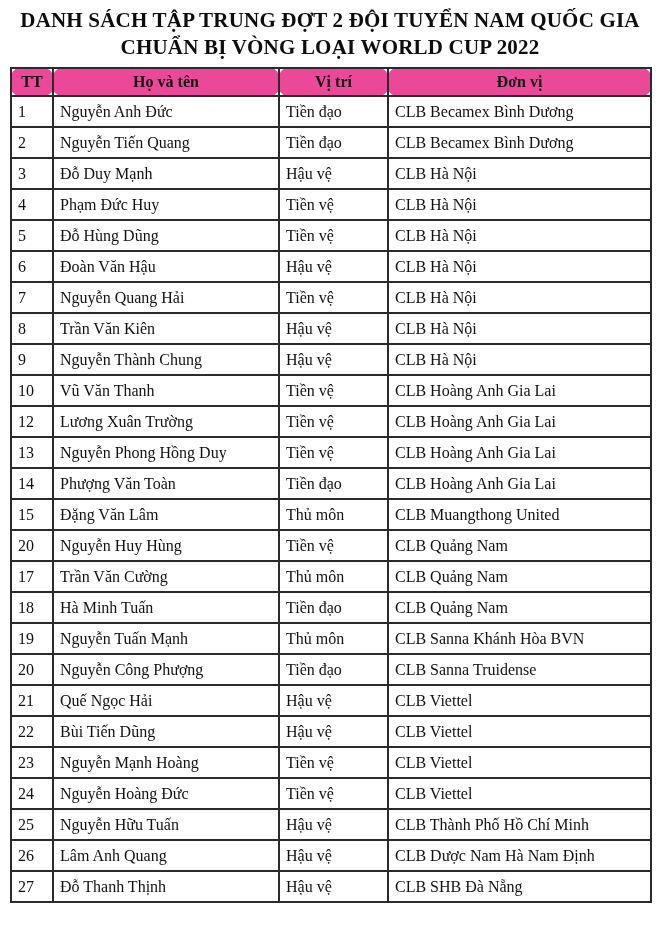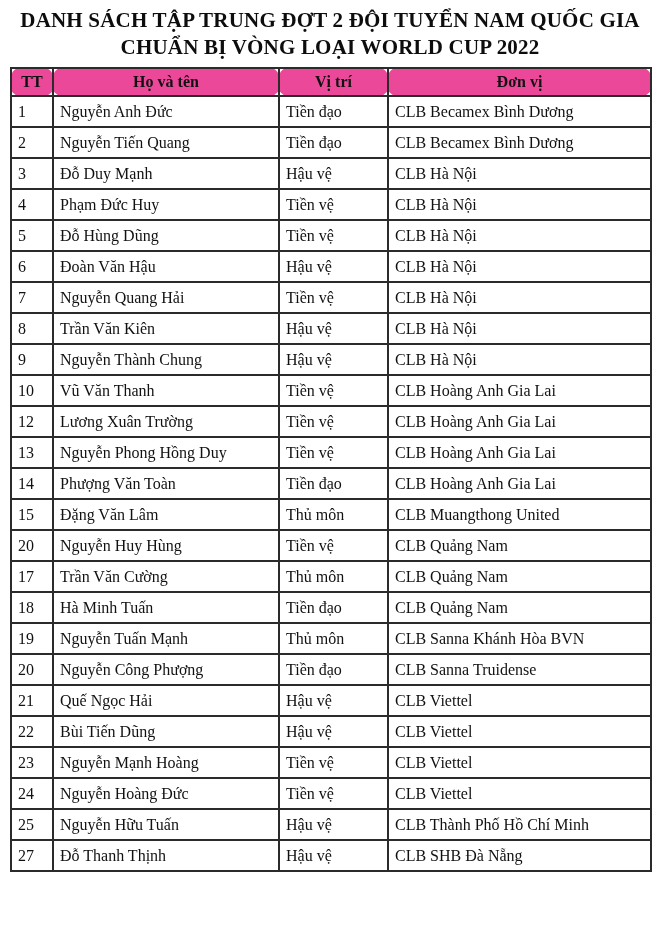--- a/index.html
+++ b/index.html
@@ -227,20 +227,26 @@
           <td class="cell-position">Tiền vệ</td>
           <td class="cell-club">CLB Viettel</td>
         </tr>
         <tr>
           <td class="cell-tt">25</td>
           <td class="cell-name">Nguyễn Hữu Tuấn</td>
           <td class="cell-position">Hậu vệ</td>
           <td class="cell-club">CLB Thành Phố Hồ Chí Minh</td>
         </tr>
         <tr>
+          <td class="cell-tt">26</td>
+          <td class="cell-name">Lâm Anh Quang</td>
+          <td class="cell-position">Hậu vệ</td>
+          <td class="cell-club">CLB Dược Nam Hà Nam Định</td>
+        </tr>
+        <tr>
           <td class="cell-tt">27</td>
           <td class="cell-name">Đỗ Thanh Thịnh</td>
           <td class="cell-position">Hậu vệ</td>
           <td class="cell-club">CLB SHB Đà Nẵng</td>
         </tr>
       </tbody>
   </table>
 
 </div>
 

